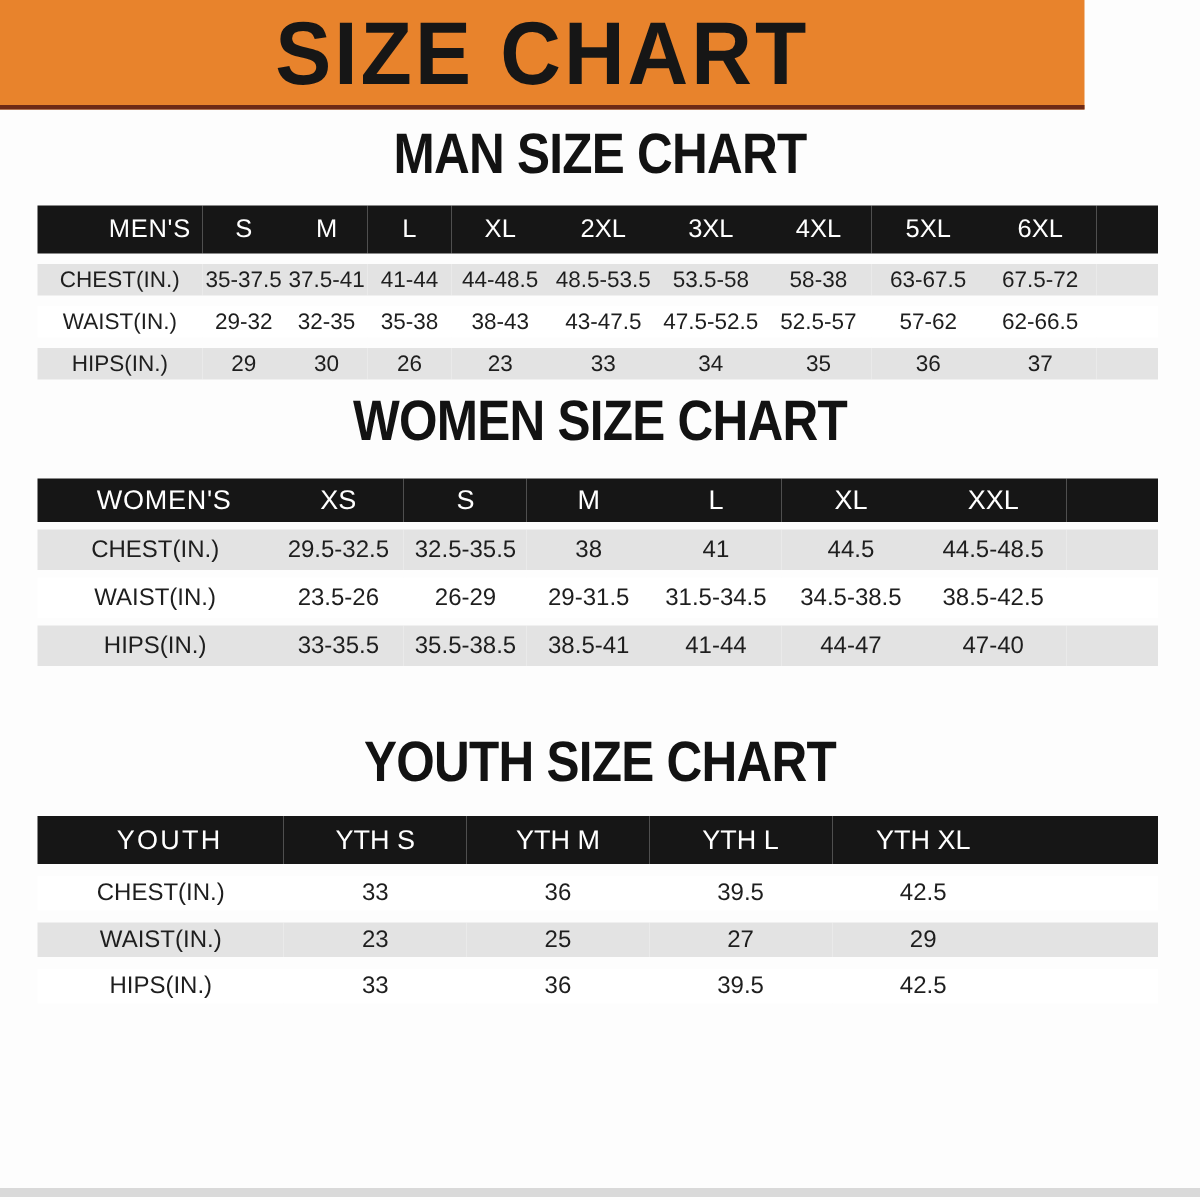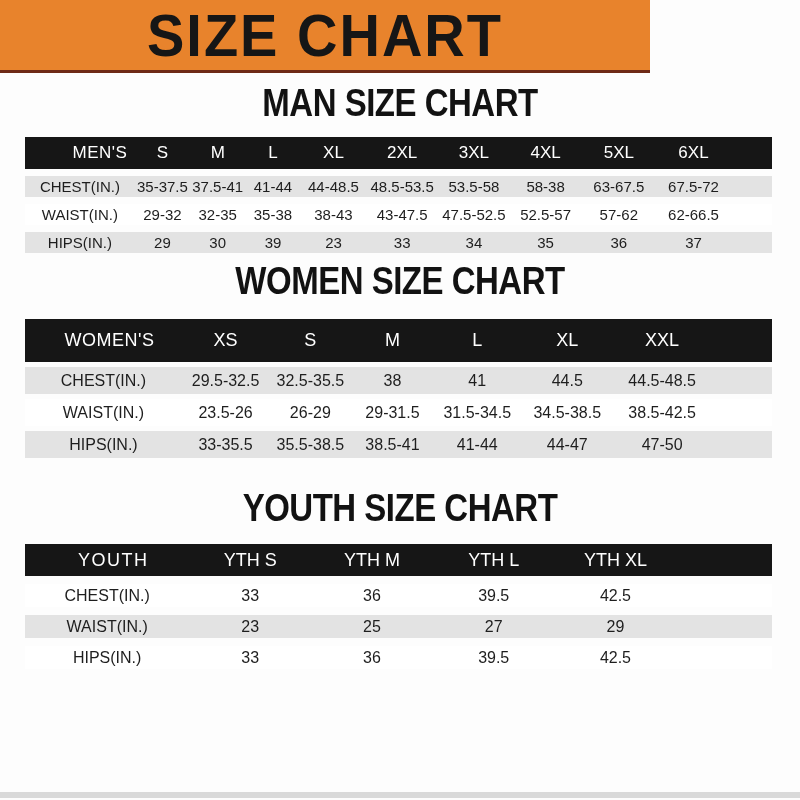--- a/index.html
+++ b/index.html
@@ -7,21 +7,21 @@
   body {
     font-family: "Liberation Sans", sans-serif;
     background: #ffffff;
     position: relative;
     overflow: hidden;
   }
   .page { position: absolute; inset: 0; background: #fdfdfd; }
 
   
   .banner {
-    position: absolute; top: 0; left: 0; width: 650px; height: 73px;
+    position: absolute; top: 0; left: 0; width: 723px; height: 73px;
     background: var(--banner-bg, #E8832C);
     border-bottom: 3px solid var(--banner-underline, #6E2A16);
     display: flex; align-items: center; justify-content: center;
   }
   .banner-title {
     font-size: 56px; font-weight: bold; color: #161616;
     letter-spacing: 2px; transform: scaleY(1.06); white-space: nowrap;
   }
 
   
@@ -42,21 +42,21 @@
   table.men   { top: 130px; border-spacing: 0 7px; }
   table.women { top: 314px; border-spacing: 0 5px; }
   table.youth { top: 536px; border-spacing: 0 8px; }
 
   tr.bar-row th {
     background: var(--header-bar-bg, #161616);
     color: var(--header-bar-text, #ffffff);
     font-weight: normal; text-align: center; overflow: hidden;
   }
   .men   tr.bar-row th { height: 32px; font-size: 17px; }
-  .women tr.bar-row th { height: 43px; font-size: 18px; }
+  .women tr.bar-row th { height: 29px; font-size: 18px; }
   .youth tr.bar-row th { height: 32px; font-size: 18px; }
 
   th.bar-label {
     font-weight: bold; text-align: left; padding-left: 12px;
     letter-spacing: 0.5px; white-space: nowrap;
   }
   .men   th.bar-label { font-size: 22px; padding-left: 40px; }
   .women th.bar-label { font-size: 22px; }
   .youth th.bar-label { font-size: 23px; letter-spacing: 1.5px; }
 
@@ -149,21 +149,21 @@
           <td class="row-value">47.5-52.5</td>
           <td class="row-value">52.5-57</td>
           <td class="row-value">57-62</td>
           <td class="row-value">62-66.5</td>
           <td class="row-filler"></td>
         </tr>
         <tr class="row-gray">
           <td class="row-label">HIPS(IN.)</td>
           <td class="row-value">29</td>
           <td class="row-value">30</td>
-          <td class="row-value">39</td>
+          <td class="row-value">26</td>
           <td class="row-value">23</td>
           <td class="row-value">33</td>
           <td class="row-value">34</td>
           <td class="row-value">35</td>
           <td class="row-value">36</td>
           <td class="row-value">37</td>
           <td class="row-filler"></td>
         </tr>
       </tbody>
     </table>
@@ -213,21 +213,21 @@
           <td class="row-value">38.5-42.5</td>
           <td class="row-filler"></td>
         </tr>
         <tr class="row-gray">
           <td class="row-label">HIPS(IN.)</td>
           <td class="row-value">33-35.5</td>
           <td class="row-value">35.5-38.5</td>
           <td class="row-value">38.5-41</td>
           <td class="row-value">41-44</td>
           <td class="row-value">44-47</td>
-          <td class="row-value">47-50</td>
+          <td class="row-value">47-40</td>
           <td class="row-filler"></td>
         </tr>
       </tbody>
     </table>
 
   <h2 class="section-heading heading-youth">YOUTH SIZE CHART</h2>
   <table class="size-table youth">
       <colgroup>
         <col style="width: 22%;">
         <col style="width: 16.3%;">

